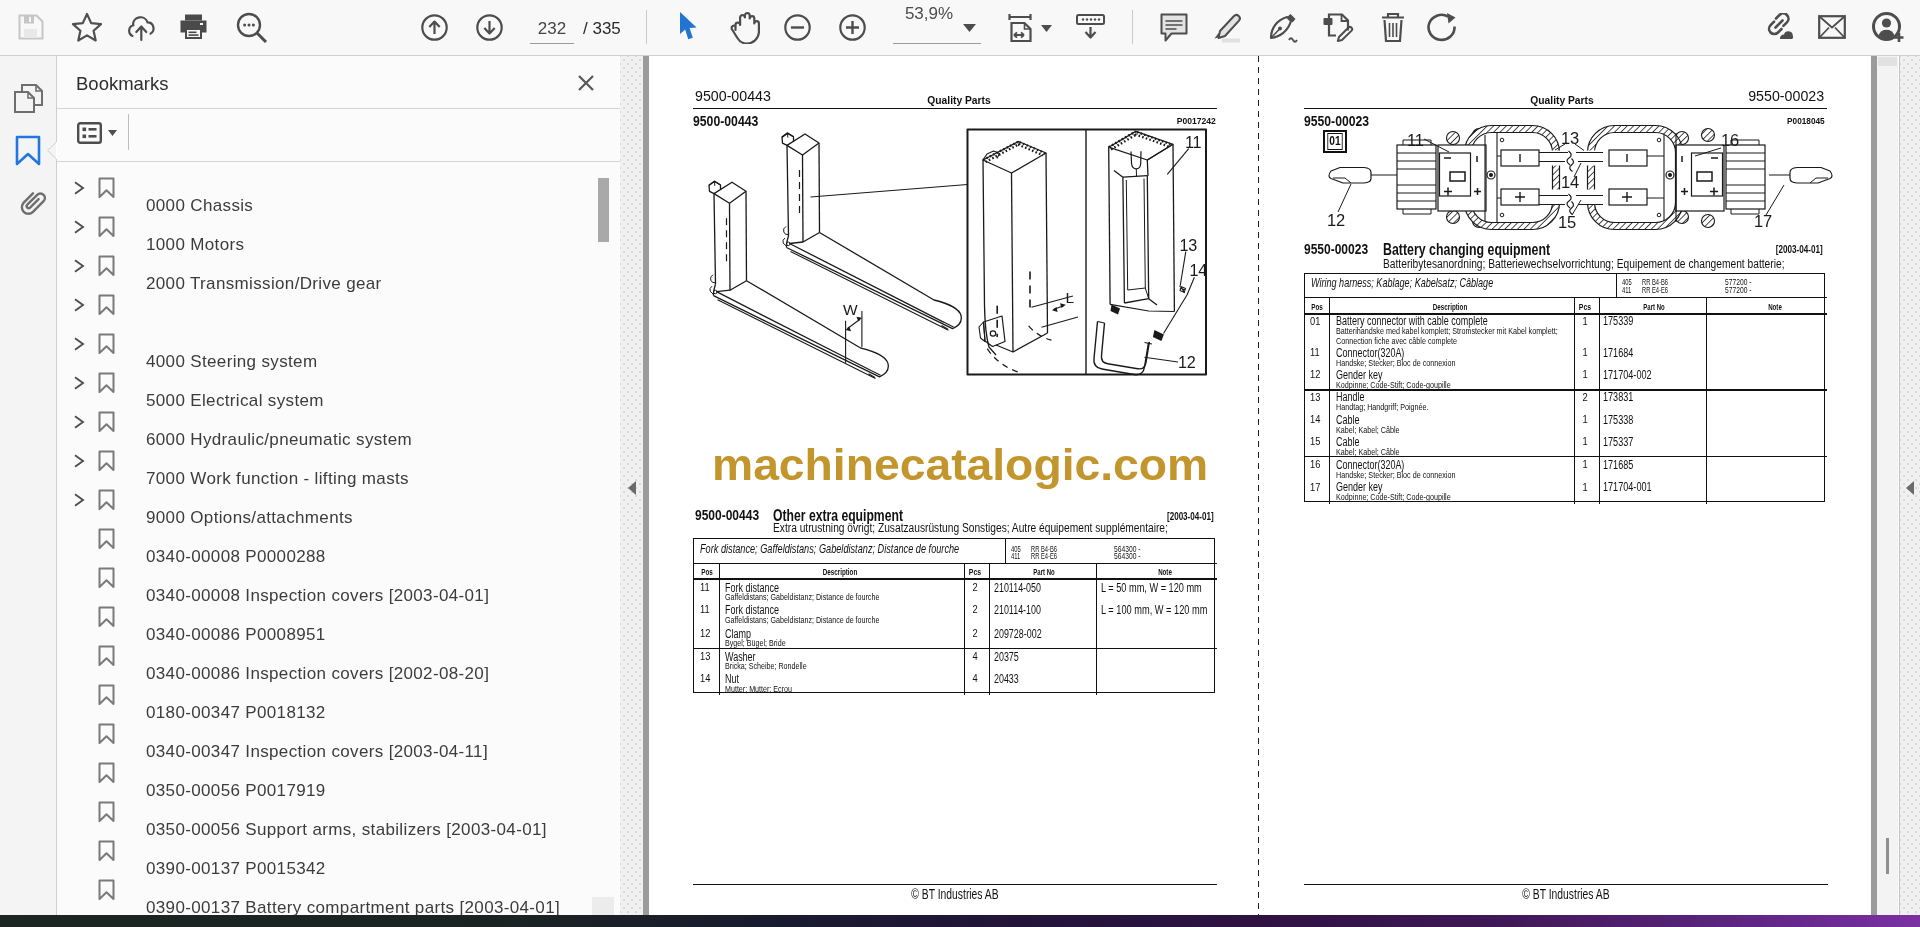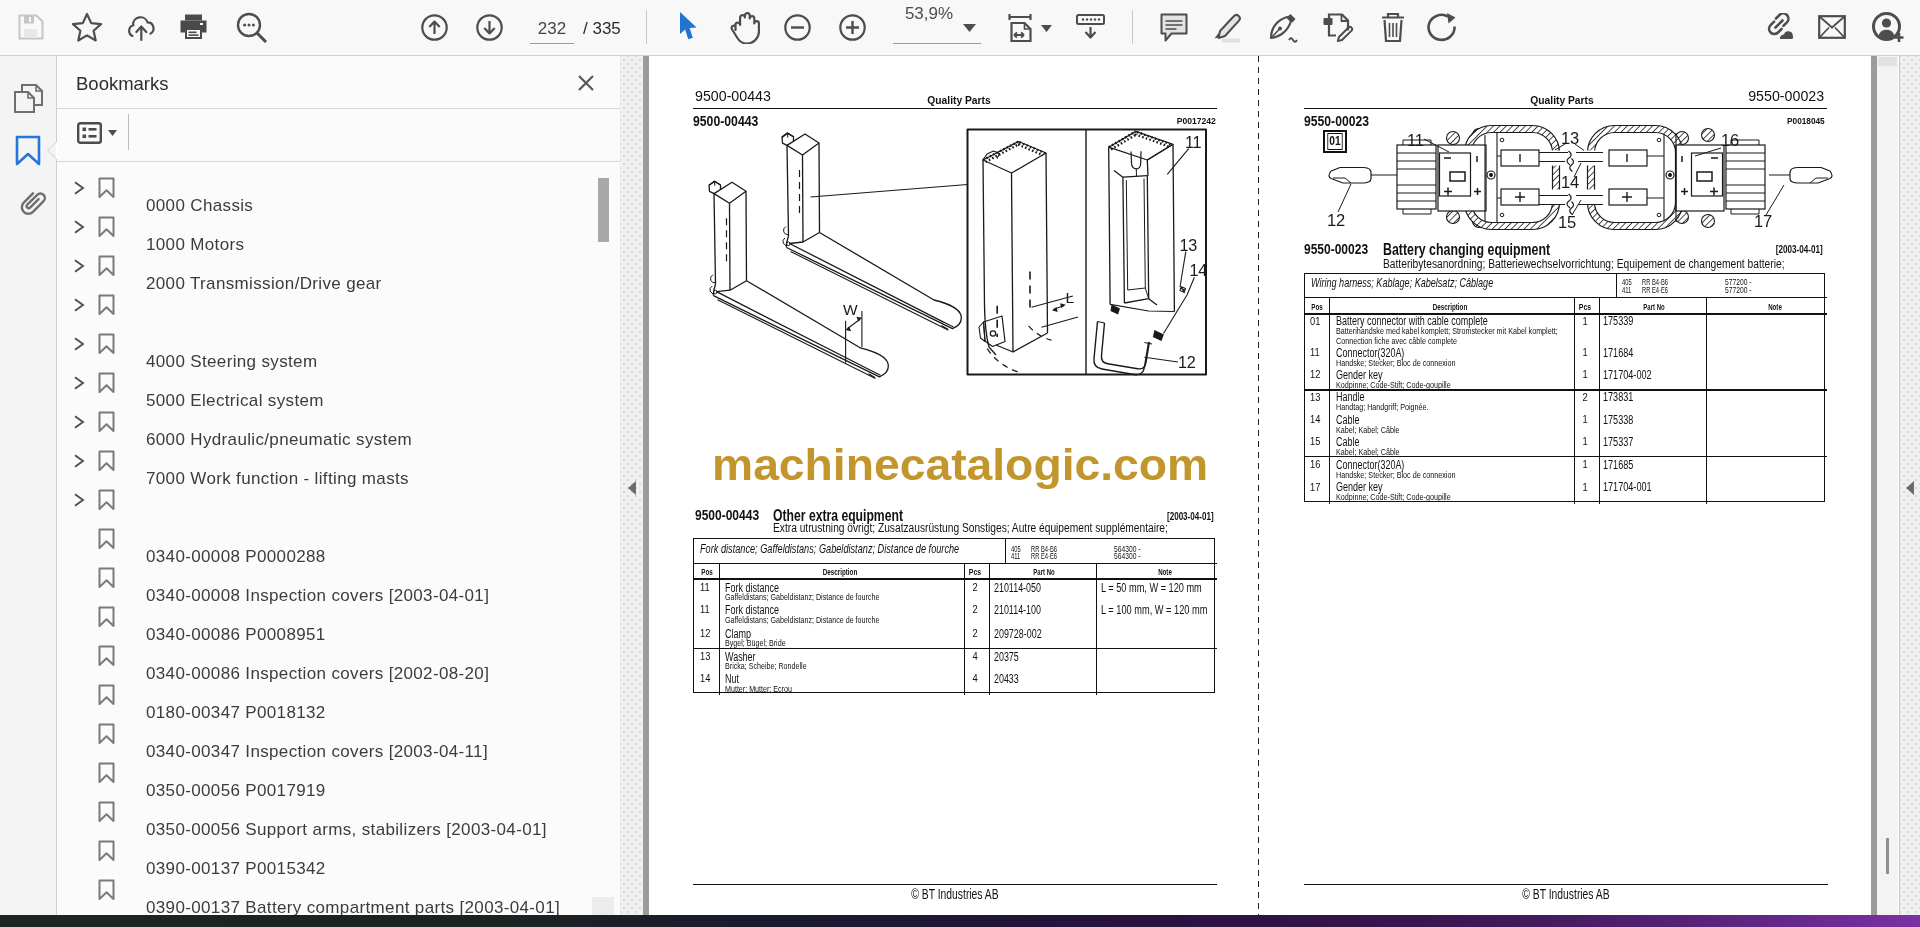--- a/index.html
+++ b/index.html
@@ -301,20 +301,21 @@
           </svg>
           <span class="bmtext">7000 Work function - lifting masts</span>
         </div>
       <div class="bmrow" style="top:424px">
           <svg class="abs" style="left:16px;top:13px" width="12" height="14" viewBox="0 0 12 14">
             <path d="M2 1.2 l8 5.8 -8 5.8" fill="none" stroke="#4f4f4f" stroke-width="1.9"></path>
           </svg>
           <svg class="abs" style="left:41px;top:8.5px" width="17" height="22" viewBox="0 0 17 22">
             <path d="M1.5 1.5 h14 v18.5 l-7 -6.8 -7 6.8 z" fill="none" stroke="#7a7a7a" stroke-width="2" stroke-linejoin="round"></path>
           </svg>
+          <span class="bmtext">9000 Options/attachments</span>
         </div>
       <div class="bmrow" style="top:463px">
           <svg class="abs" style="left:41px;top:8.5px" width="17" height="22" viewBox="0 0 17 22">
             <path d="M1.5 1.5 h14 v18.5 l-7 -6.8 -7 6.8 z" fill="none" stroke="#7a7a7a" stroke-width="2" stroke-linejoin="round"></path>
           </svg>
           <span class="bmtext">0340-00008 P0000288</span>
         </div>
       <div class="bmrow" style="top:502px">
           <svg class="abs" style="left:41px;top:8.5px" width="17" height="22" viewBox="0 0 17 22">
             <path d="M1.5 1.5 h14 v18.5 l-7 -6.8 -7 6.8 z" fill="none" stroke="#7a7a7a" stroke-width="2" stroke-linejoin="round"></path>

